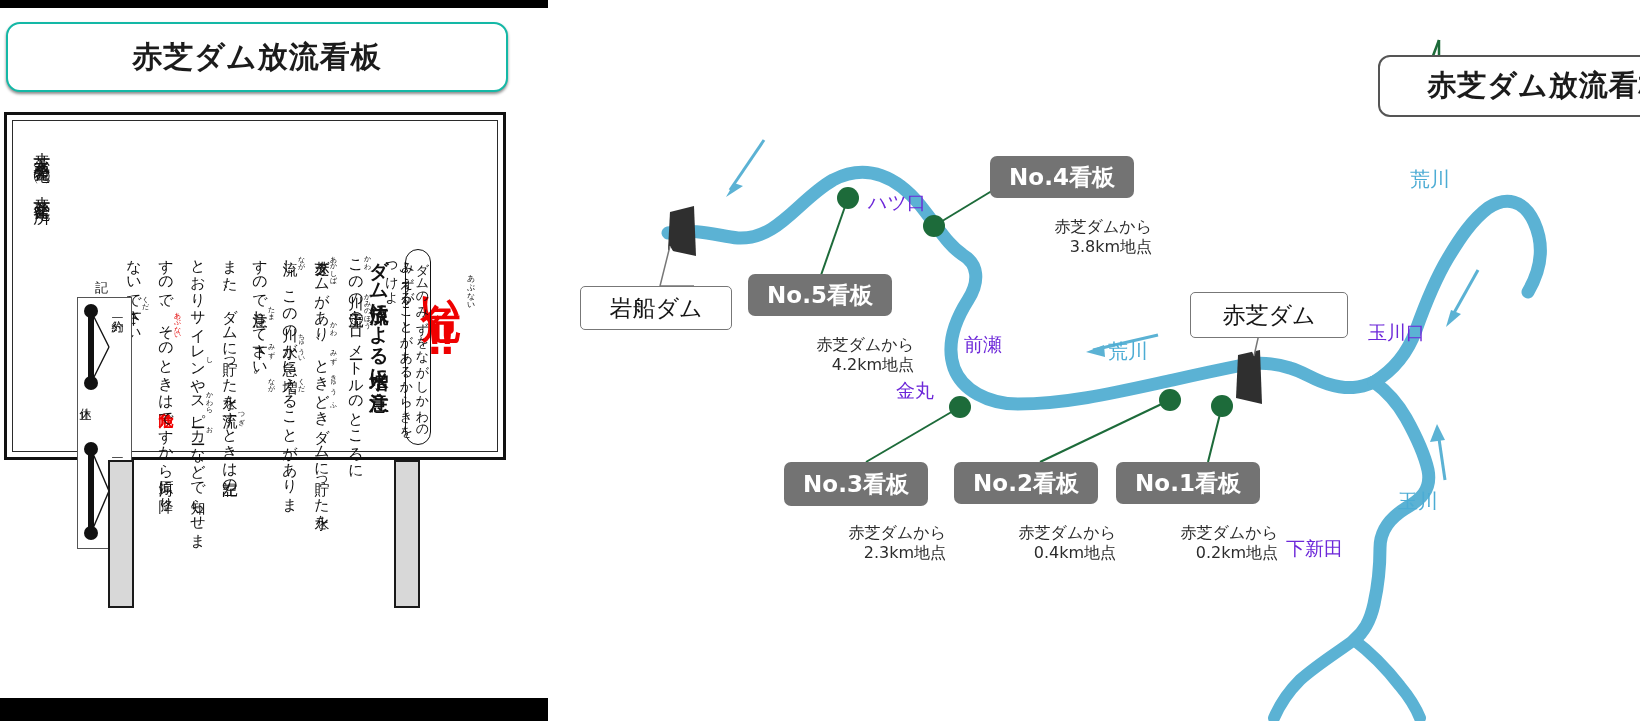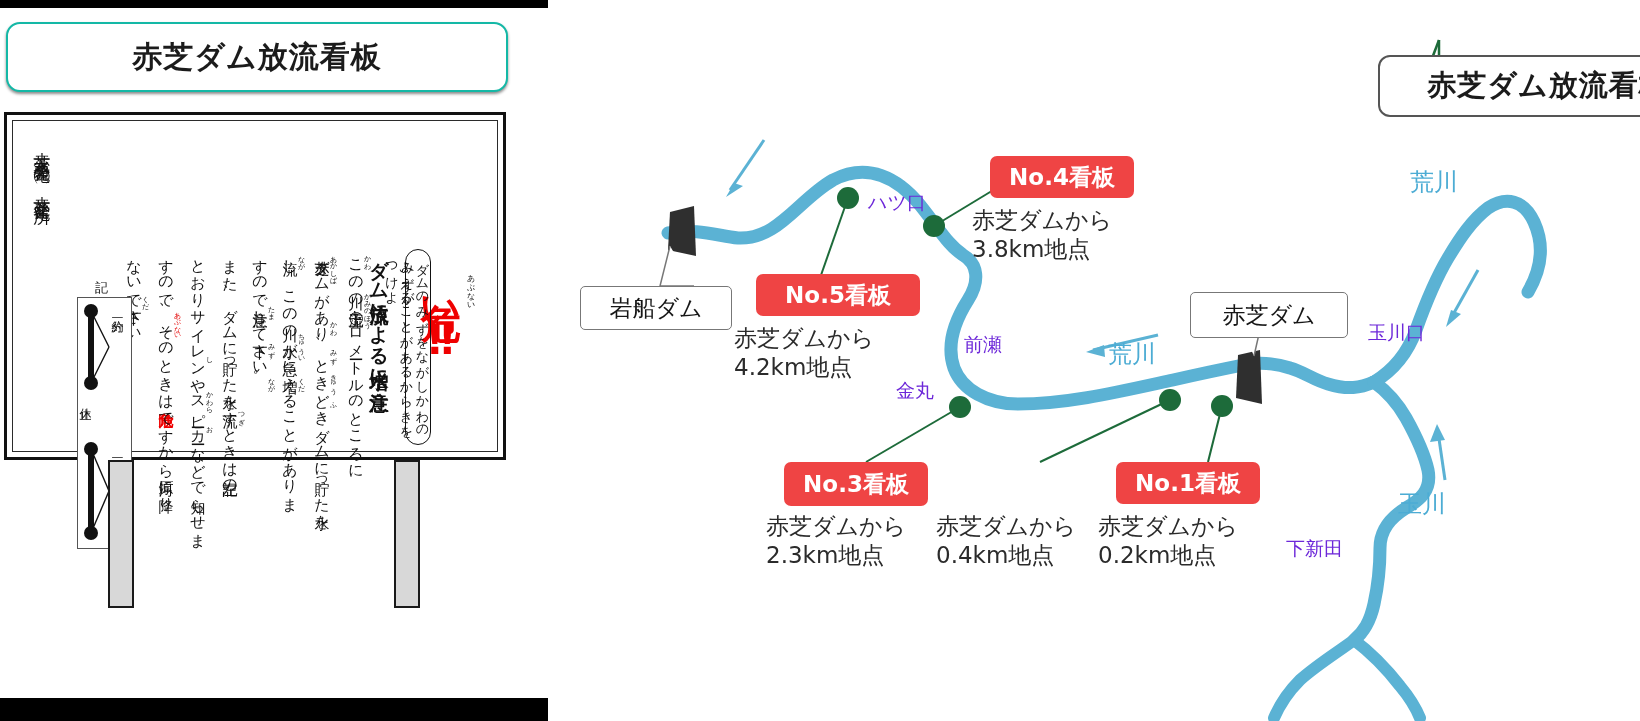--- a/index.html
+++ b/index.html
@@ -66,31 +66,31 @@
   .post{position:absolute;background:#d8d8d8;border:2px solid #1a1a1a;box-sizing:border-box;}
 
   
   #right{position:absolute;left:548px;top:0;width:1092px;height:721px;background:#fff;}
   #map-svg{position:absolute;left:0;top:0;}
 
   #map-title{left:830px;top:55px;width:456px;height:58px;font-size:29px;
              border:2px solid #555;border-radius:12px;box-shadow:none;}
   #map-title.pill-title{position:absolute;}
 
-  .sign-chip{position:absolute;background:#ef4444;color:#fff;border-radius:7px;
+  .sign-chip{position:absolute;background:#737373;color:#fff;border-radius:7px;
              font-weight:bold;font-size:23px;display:flex;align-items:center;
              justify-content:center;letter-spacing:0px;
              font-family:"DejaVu Sans","Liberation Sans",sans-serif;}
-  .sign-sub{position:absolute;color:#2b2b2b;font-size:23px;text-align:left;
+  .sign-sub{position:absolute;color:#2b2b2b;font-size:16px;text-align:right;
             line-height:1.28;white-space:pre-line;
-            font-family:"DejaVu Sans","Liberation Sans",sans-serif;}
+            font-family:"DejaVu Sans","Liberation Sans",sans-serif;margin-top:11px;}
 
   .place{position:absolute;color:#6d28d9;font-size:19px;white-space:nowrap;
          font-family:Liberation Serif, serif;}
-  .river-name{position:absolute;color:#4cacd4;font-size:24px;white-space:nowrap;
+  .river-name{position:absolute;color:#4cacd4;font-size:20px;white-space:nowrap;
          font-family:Liberation Serif, serif;}
 
   .dam-callout{position:absolute;background:#fff;border:1.5px solid #777;border-radius:5px;
          display:flex;align-items:center;justify-content:center;
          color:#161616;font-size:23px;
          font-family:"DejaVu Sans","Liberation Sans",sans-serif;}
 </style>
 </head>
 <body>
 
@@ -255,32 +255,33 @@
         <line x1="872" y1="90" x2="910" y2="90"></line>
         <line x1="878" y1="79" x2="908" y2="79"></line>
       </g>
     </svg>
 
     <div id="map-title" class="pill-title">赤芝ダム放流看板設置箇所</div>
 
     <div class="dam-callout" style="left:1190px;top:292px;width:156px;height:44px;left:642px;">赤芝ダム</div>
     <div class="dam-callout" style="left:32px;top:286px;width:150px;height:42px;">岩船ダム</div>
 
-    <div class="sign-chip" style="left:208px;top:274px;width:164px;height:42px;">No.5看板</div>
+    <div class="sign-chip" style="left:200px;top:274px;width:144px;height:42px;">No.5看板</div>
     <div class="sign-sub" style="left:186px;top:324px;width:180px;">赤芝ダムから
 4.2km地点</div>
 
     <div class="sign-chip" style="left:442px;top:156px;width:144px;height:42px;">No.4看板</div>
     <div class="sign-sub" style="left:424px;top:206px;width:180px;">赤芝ダムから
 3.8km地点</div>
 
     <div class="sign-chip" style="left:236px;top:462px;width:144px;height:44px;">No.3看板</div>
     <div class="sign-sub" style="left:218px;top:512px;width:180px;">赤芝ダムから
 2.3km地点</div>
 
+    <div class="sign-chip" style="left:406px;top:462px;width:144px;height:42px;">No.2看板</div>
     <div class="sign-sub" style="left:388px;top:512px;width:180px;">赤芝ダムから
 0.4km地点</div>
 
     <div class="sign-chip" style="left:568px;top:462px;width:144px;height:42px;">No.1看板</div>
     <div class="sign-sub" style="left:550px;top:512px;width:180px;">赤芝ダムから
 0.2km地点</div>
 
     <div class="place" style="left:320px;top:190px;">ハツ口</div>
     <div class="place" style="left:416px;top:332px;">前瀬</div>
     <div class="place" style="left:348px;top:378px;text-align:center;">金丸</div>

